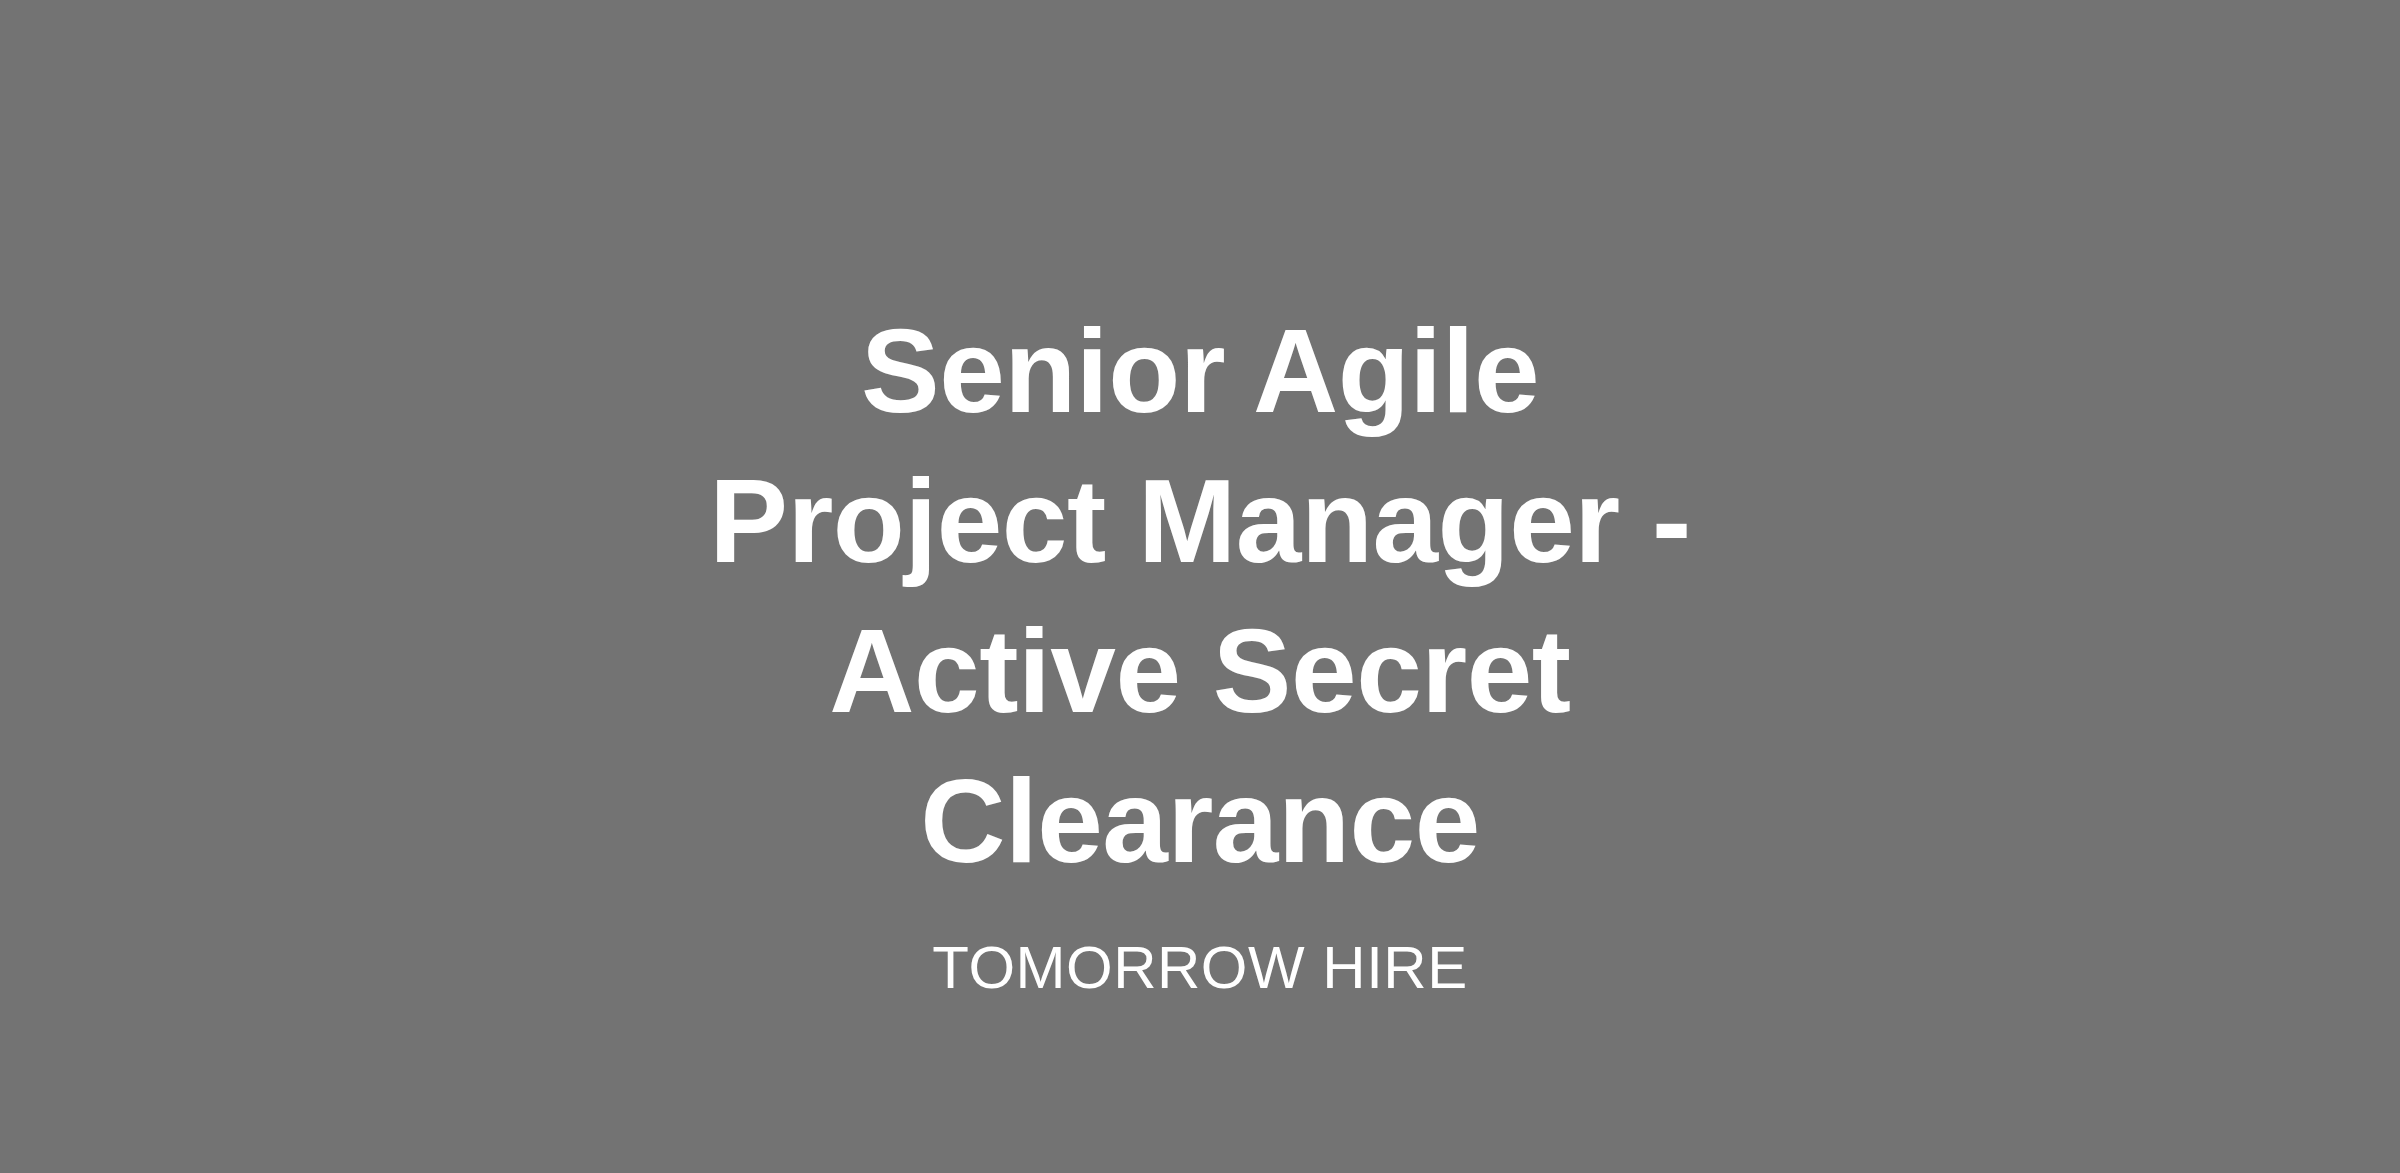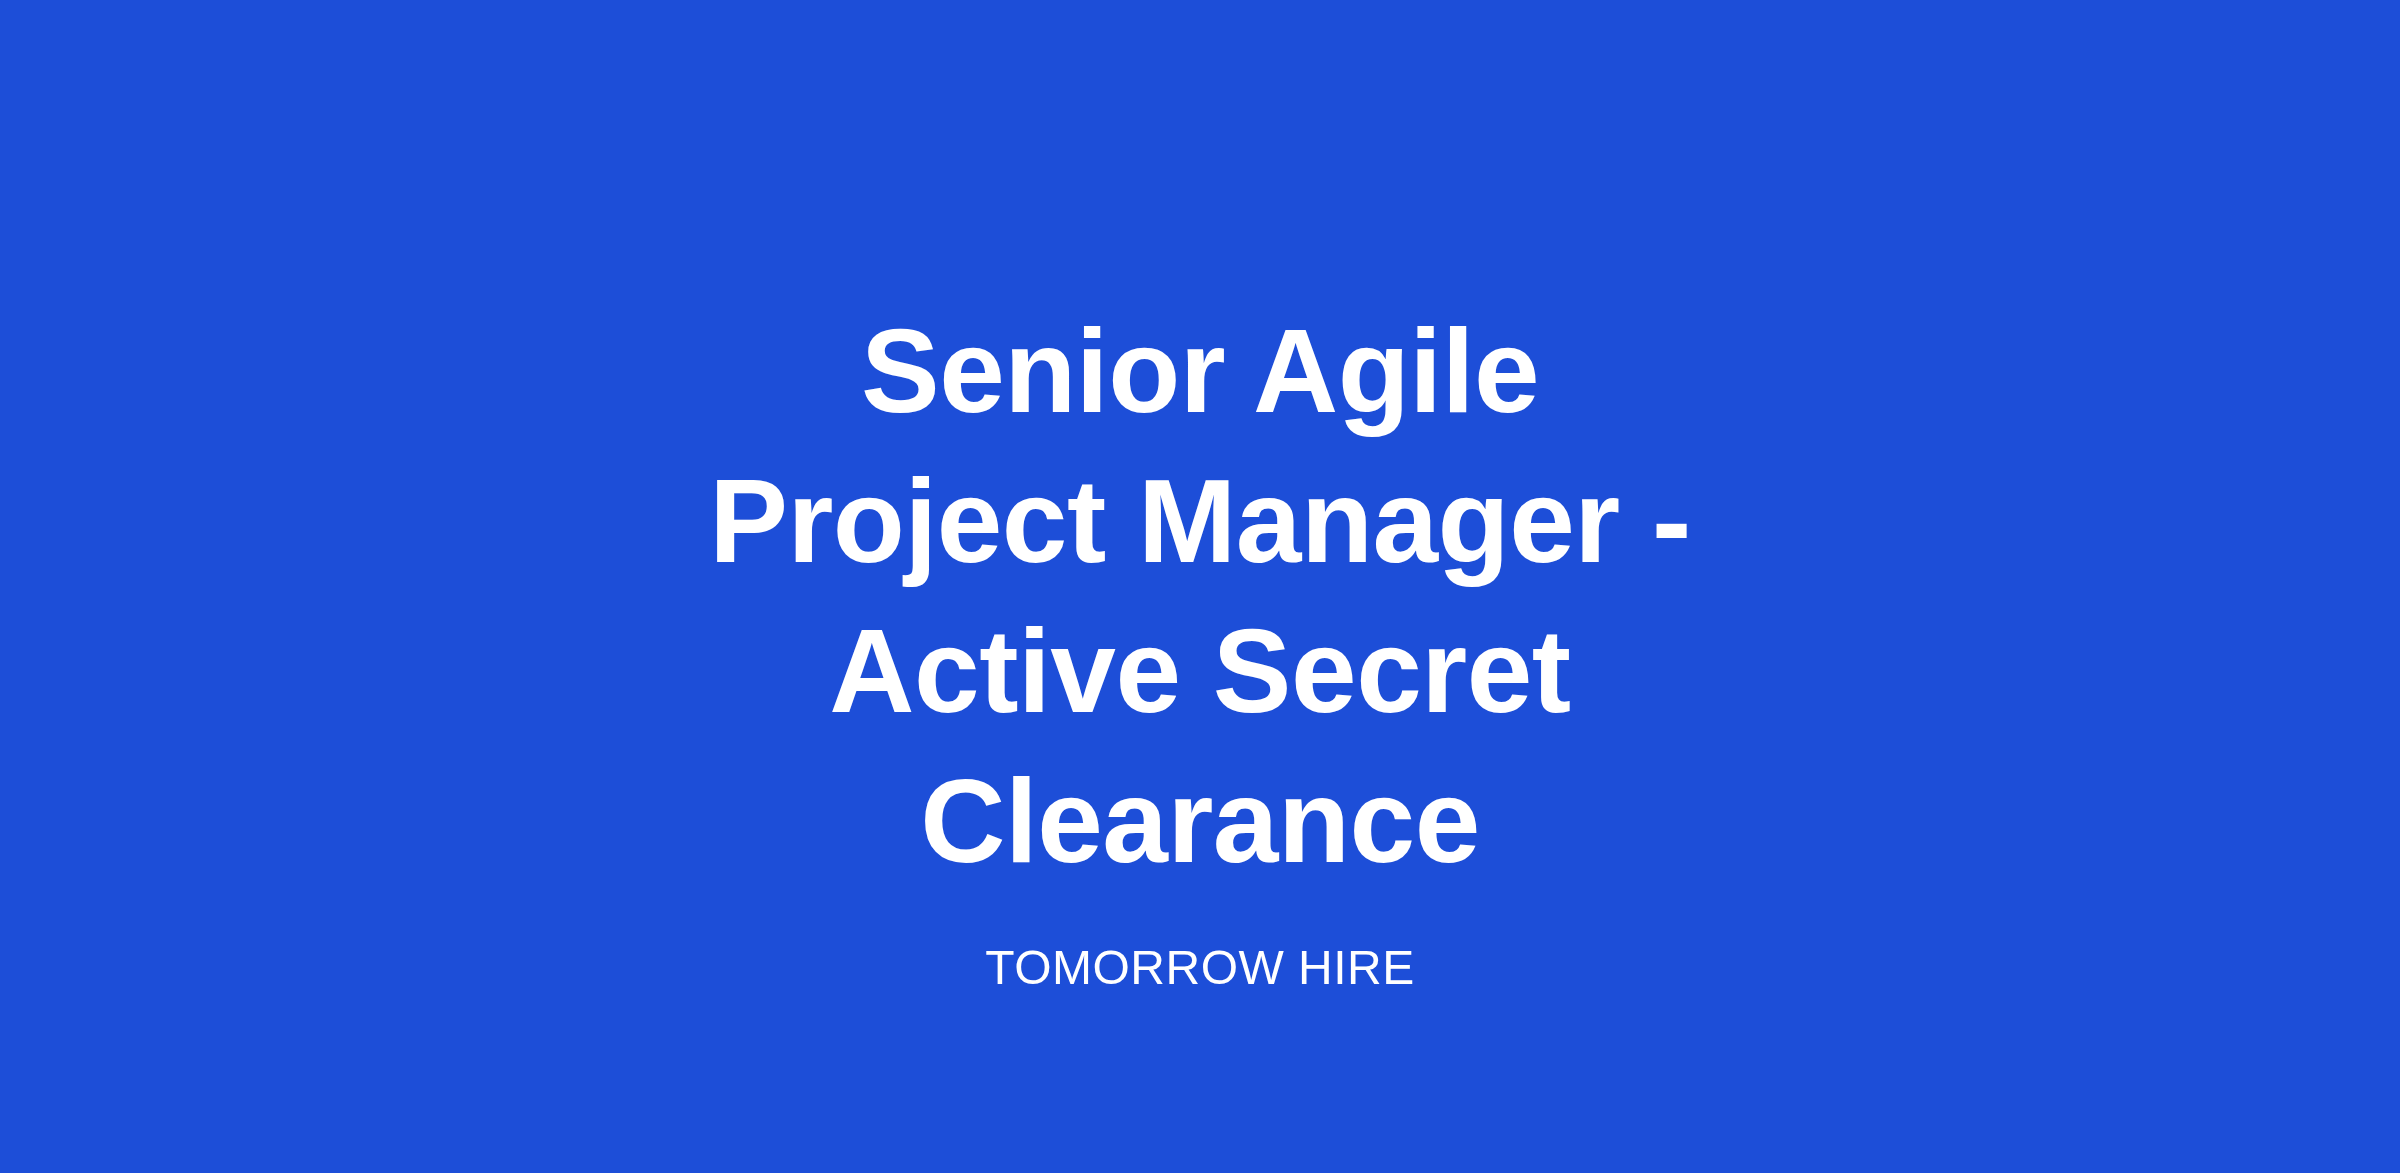--- a/index.html
+++ b/index.html
@@ -47,31 +47,31 @@
     letter-spacing: -0.5px;
     color: #ffffff;
     word-wrap: break-word;
   }
 
   #company-name {
     margin: 0;
     padding: 0;
     margin-top: 38px;
     font-family: "Liberation Sans", sans-serif;
-    font-size: 48px;
+    font-size: 60px;
     line-height: 68px;
     font-weight: 400;
     letter-spacing: 0.5px;
     color: #ffffff;
   }
 </style>
 </head>
 <body>
 
-<div id="poster" style="background: #1d4ed8;">
+<div id="poster" style="background: #737373;">
 
   <div id="text-block">
 
     <h1 id="job-title" style="color: rgb(255, 255, 255);">Senior Agile Project Manager - Active Secret Clearance</h1>
 
     <div id="company-name" style="color: rgb(255, 255, 255);">TOMORROW HIRE</div>
 
   </div>
 
 </div>

